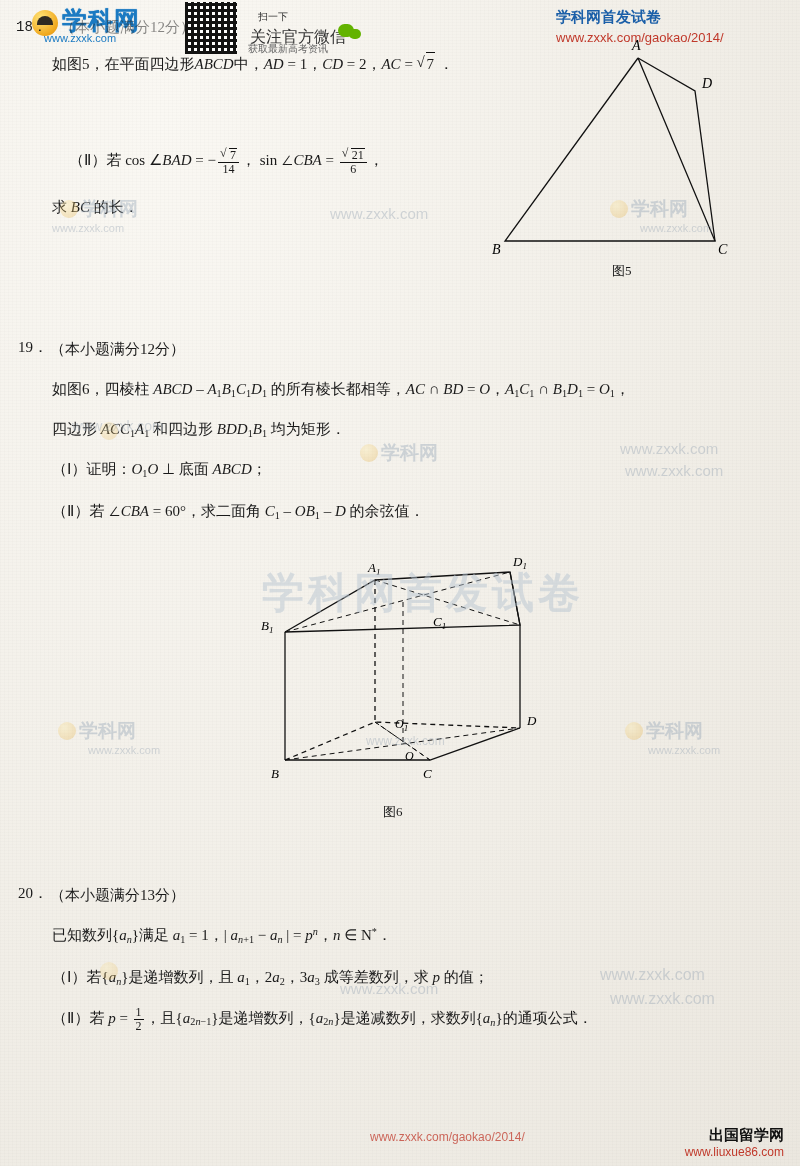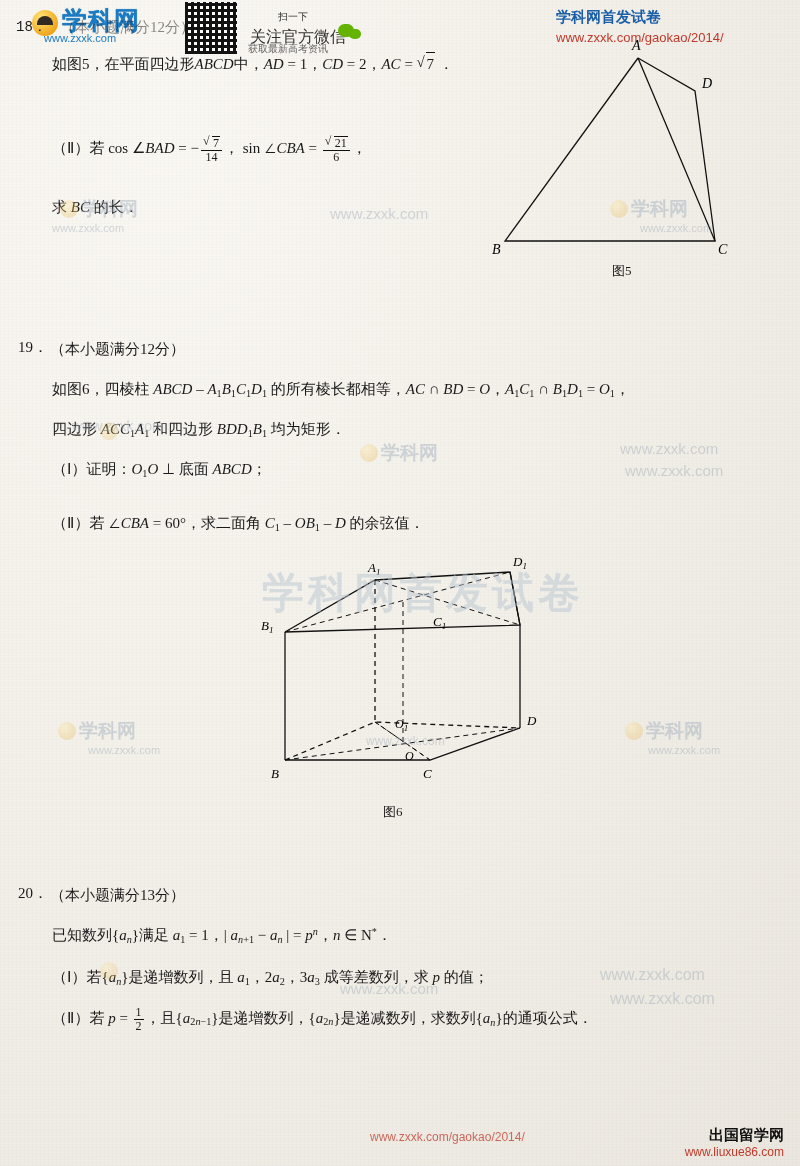--- a/index.html
+++ b/index.html
@@ -45,21 +45,21 @@
   }
   .qr{
     position:absolute;left:185px;top:2px;width:52px;height:52px;
     background:#fff;
     background-image:
       repeating-linear-gradient(90deg,#000 0 3px,#fff 3px 6px),
       repeating-linear-gradient(0deg,#000 0 3px,#fff 3px 6px);
     background-blend-mode:multiply;
     opacity:.92;
   }
-  .scan-txt{position:absolute;left:258px;top:10px;font-size:10px;color:#333;font-family:"Liberation Sans",sans-serif;margin-left:20px;}
+  .scan-txt{position:absolute;left:258px;top:10px;font-size:10px;color:#333;font-family:"Liberation Sans",sans-serif;}
   .scan-txt2{position:absolute;left:250px;top:27px;font-size:16px;color:#333;font-family:"Liberation Sans",sans-serif;}
   .scan-txt3{position:absolute;left:248px;top:42px;font-size:10px;color:#666;font-family:"Liberation Sans",sans-serif;}
   .wechat{
     position:absolute;left:338px;top:24px;width:16px;height:13px;border-radius:7px;
     background:#63b300;
   }
   .wechat:after{content:"";position:absolute;left:11px;top:5px;width:12px;height:10px;border-radius:6px;background:#63b300;}
   .site-title{
     position:absolute;left:556px;top:8px;font-size:15px;color:#1b5fa8;font-weight:bold;
   }
@@ -134,21 +134,21 @@
 
   <div class="qnum-18">18．</div>
   <div class="ln" style="left:60px;top:16px;color:#2b2b2b;opacity:.55;">（本小题满分12分）</div>
 
   <div class="ln indent" style="top:52px;">
     如图5，在平面四边形<i>ABCD</i>中，<i>AD</i> = 1，<i>CD</i> = 2，<i>AC</i> =
     <span class="sqrt"><span class="rad">7</span></span> ．
   </div>
 
 
-  <div class="ln indent" style="top:136px;">
+  <div class="ln indent" style="top:148px;margin-left:17px;">
     （Ⅱ）若 cos ∠<i>BAD</i> = −<span class="frac"><span class="num"><span class="sqrt"><span class="rad">7</span></span></span><span class="den">14</span></span>，
     sin ∠<i>CBA</i> = <span class="frac"><span class="num"><span class="sqrt"><span class="rad">21</span></span></span><span class="den">6</span></span>，
   </div>
 
   <div class="ln indent" style="top:196px;">
     求 <i>BC</i> 的长．
   </div>
 
   <div class="fig" style="left:470px;top:36px;">
     <svg width="270" height="225" viewBox="0 0 270 225">
@@ -170,21 +170,21 @@
   </div>
 
   <div class="ln indent" style="top:418px;">
     四边形 <i>ACC</i><sub>1</sub><i>A</i><sub>1</sub> 和四边形 <i>BDD</i><sub>1</sub><i>B</i><sub>1</sub> 均为矩形．
   </div>
 
   <div class="ln indent" style="top:458px;">
     （Ⅰ）证明：<i>O</i><sub>1</sub><i>O</i> ⊥ 底面 <i>ABCD</i>；
   </div>
 
-  <div class="ln indent" style="top:512px;text-align:center;">
+  <div class="ln indent" style="top:500px;text-align:center;">
     （Ⅱ）若 ∠<i>CBA</i> = 60°，求二面角 <i>C</i><sub>1</sub> – <i>OB</i><sub>1</sub> – <i>D</i> 的余弦值．
   </div>
 
   <div class="fig" style="left:255px;top:550px;">
     <svg width="320" height="250" viewBox="0 0 320 250">
 
       <polygon points="120,30 255,22 265,75 30,82" fill="none" stroke="#111" stroke-width="1.3"></polygon>
 
       <line x1="30" y1="82" x2="30" y2="210" stroke="#111" stroke-width="1.3"></line>
       <line x1="265" y1="75" x2="265" y2="178" stroke="#111" stroke-width="1.3"></line>

